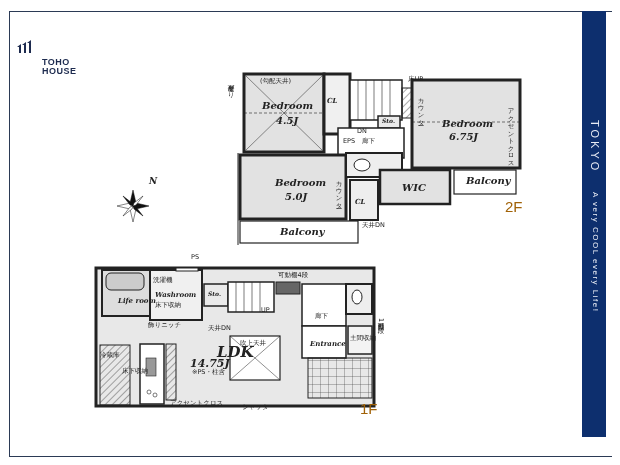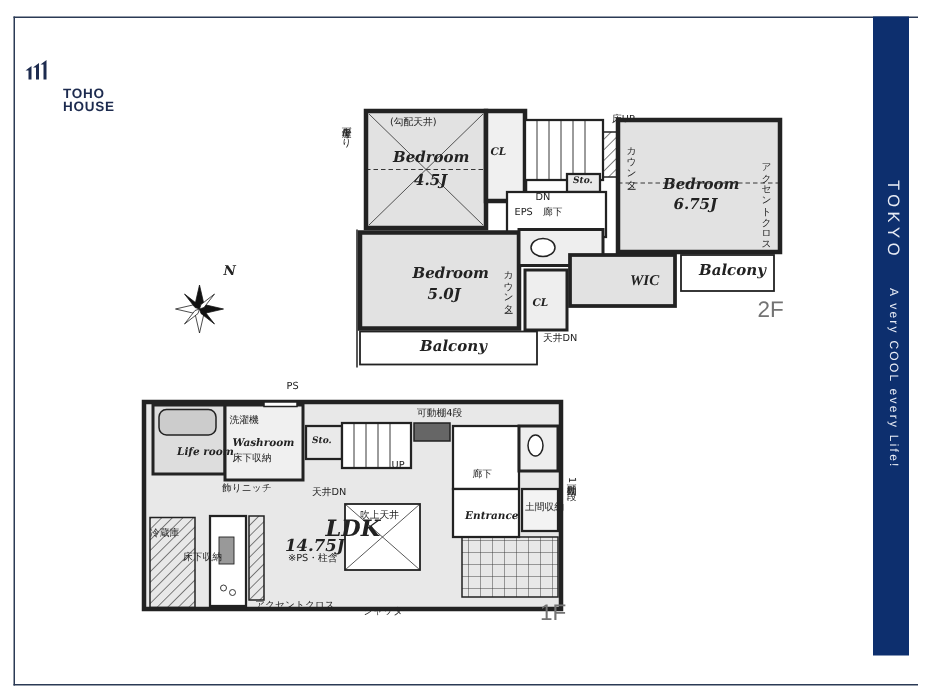--- a/index.html
+++ b/index.html
@@ -8,21 +8,21 @@
   .brand{position:absolute;left:16px;top:18px;display:flex;align-items:center;gap:6px;}
   .brand-text{font-family:"Liberation Sans",sans-serif;font-size:9px;line-height:9px;color:#1d2b4f;letter-spacing:0.5px;font-weight:bold;margin-top:40px;}
   .side-band{position:absolute;left:582px;top:11px;width:24px;height:426px;background:#0d2f6e;}
   .side-text{position:absolute;left:586px;top:120px;writing-mode:vertical-rl;color:#e8ecf5;font-family:"Liberation Sans",sans-serif;}
   .side-city{font-size:11px;letter-spacing:3px;}
   .side-tag{font-size:8px;letter-spacing:1.5px;margin-top:14px;}
   .plan{position:absolute;left:0;top:0;}
   .lbl{position:absolute;font-family:"DejaVu Serif",serif;font-style:italic;font-weight:bold;color:#222;font-size:10px;text-align:center;white-space:nowrap;}
   .small{position:absolute;font-family:"DejaVu Sans",sans-serif;font-size:6.5px;color:#222;white-space:nowrap;}
   .vert{writing-mode:vertical-rl;}
-  .floor{position:absolute;font-family:"Liberation Sans",sans-serif;font-size:15px;color:#737373;}
+  .floor{position:absolute;font-family:"Liberation Sans",sans-serif;font-size:15px;color:#a16207;}
 </style>
 </head>
 <body>
 
 <div class="frame"></div>
 
 <div class="brand">
   <svg width="20" height="14" viewBox="0 0 20 14">
     <path d="M1 7 L5 4 L5 13 L3 13 L3 7 Z" fill="#1d2b4f"></path>
     <path d="M6 5 L10 2 L10 13 L8 13 L8 5 Z" fill="#1d2b4f"></path>
@@ -157,21 +157,21 @@
 <span class="small" style="left:362px;top:137px;">廊下</span>
 <span class="small" style="left:408px;top:75px;">床UP</span>
 <span class="small vert" style="left:416px;top:93px;">カウンター</span>
 <span class="lbl" style="left:442px;top:118px;">Bedroom</span>
 <span class="lbl" style="left:449px;top:131px;">6.75J</span>
 <span class="small vert" style="left:506px;top:104px;">アクセントクロス</span>
 <span class="lbl" style="left:275px;top:177px;">Bedroom</span>
 <span class="lbl" style="left:285px;top:191px;">5.0J</span>
 <span class="small vert" style="left:334px;top:176px;">カウンター</span>
 <span class="lbl" style="left:355px;top:197px;font-size:7px;">CL</span>
-<span class="lbl" style="left:420px;top:182px;font-family:Liberation Serif, serif;">WIC</span>
+<span class="lbl" style="left:402px;top:182px;">WIC</span>
 <span class="lbl" style="left:466px;top:175px;">Balcony</span>
 <span class="lbl" style="left:280px;top:226px;">Balcony</span>
 <span class="small" style="left:362px;top:221px;">天井DN</span>
 <span class="floor" style="left:505px;top:198px;">2F</span>
 
 <span class="small" style="left:191px;top:253px;">PS</span>
 <span class="small" style="left:153px;top:276px;">洗濯機</span>
 <span class="lbl" style="left:155px;top:290px;font-size:7px;">Washroom</span>
 <span class="lbl" style="left:118px;top:296px;font-size:7px;">Life room</span>
 <span class="small" style="left:155px;top:301px;">床下収納</span>

